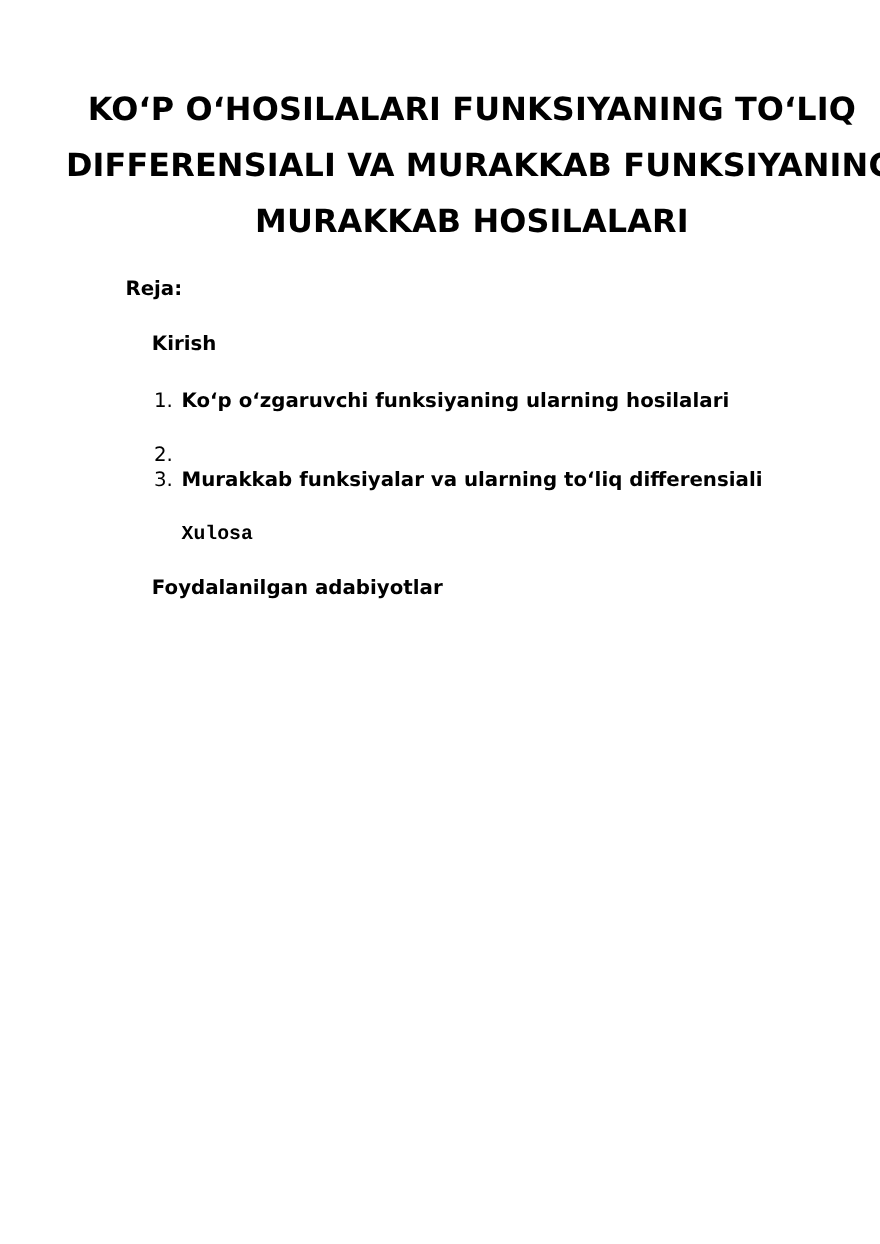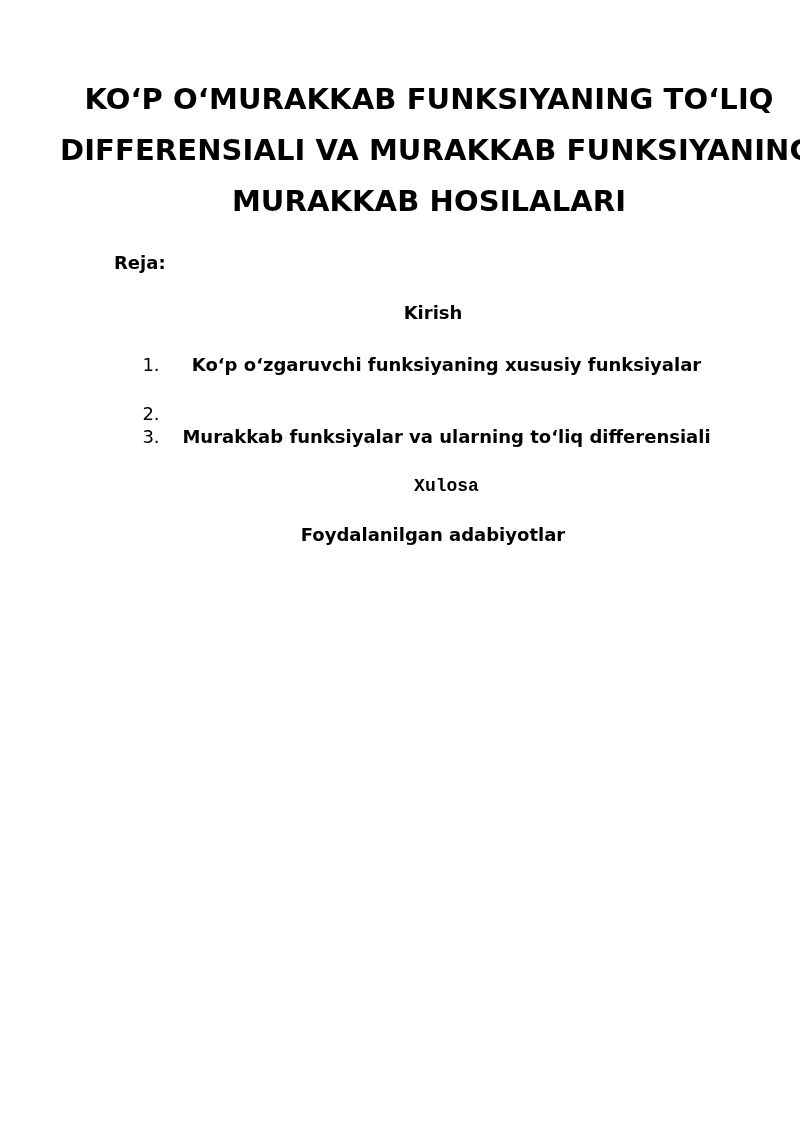--- a/index.html
+++ b/index.html
@@ -54,21 +54,20 @@
     font-size: 18px;
     font-weight: 700;
     line-height: 26px;
     color: #000000;
   }
 
   .plan-list {
     margin: 0;
     padding: 0;
     list-style: none;
-    text-align: center;
   }
 
   .plan-row {
     position: relative;
     font-size: 18px;
     font-weight: 700;
     line-height: 26px;
     color: #000000;
   }
 
@@ -102,42 +101,42 @@
   .spacer-24 { height: 24px; }
   .spacer-26 { height: 26px; }
   .spacer-23 { height: 23px; }
 </style>
 </head>
 <body>
 
 <div class="page">
 
   <div class="doc-title">
-    <span class="title-line">KO‘P O‘MURAKKAB FUNKSIYANING TO‘LIQ</span>
+    <span class="title-line">KO‘P O‘HOSILALARI FUNKSIYANING TO‘LIQ</span>
     <span class="title-line">DIFFERENSIALI VA MURAKKAB FUNKSIYANING</span>
     <span class="title-line">MURAKKAB HOSILALARI</span>
   </div>
 
   <div class="doc-body">
 
     <div class="reja-label">Reja:</div>
 
     <div class="spacer-24"></div>
 
     <ul class="plan-list">
 
       <li class="plan-row level-1">
         <span>Kirish</span>
       </li>
 
       <li class="spacer-26"></li>
 
       <li class="plan-row numbered">
         <span class="num">1.</span>
-        <span>Ko‘p o‘zgaruvchi funksiyaning xususiy funksiyalar</span>
+        <span>Ko‘p o‘zgaruvchi funksiyaning ularning hosilalari</span>
       </li>
 
       <li class="spacer-23"></li>
 
       <li class="plan-row numbered">
         <span class="num">2.</span>
       </li>
 
       <li class="spacer-23"></li>
 

